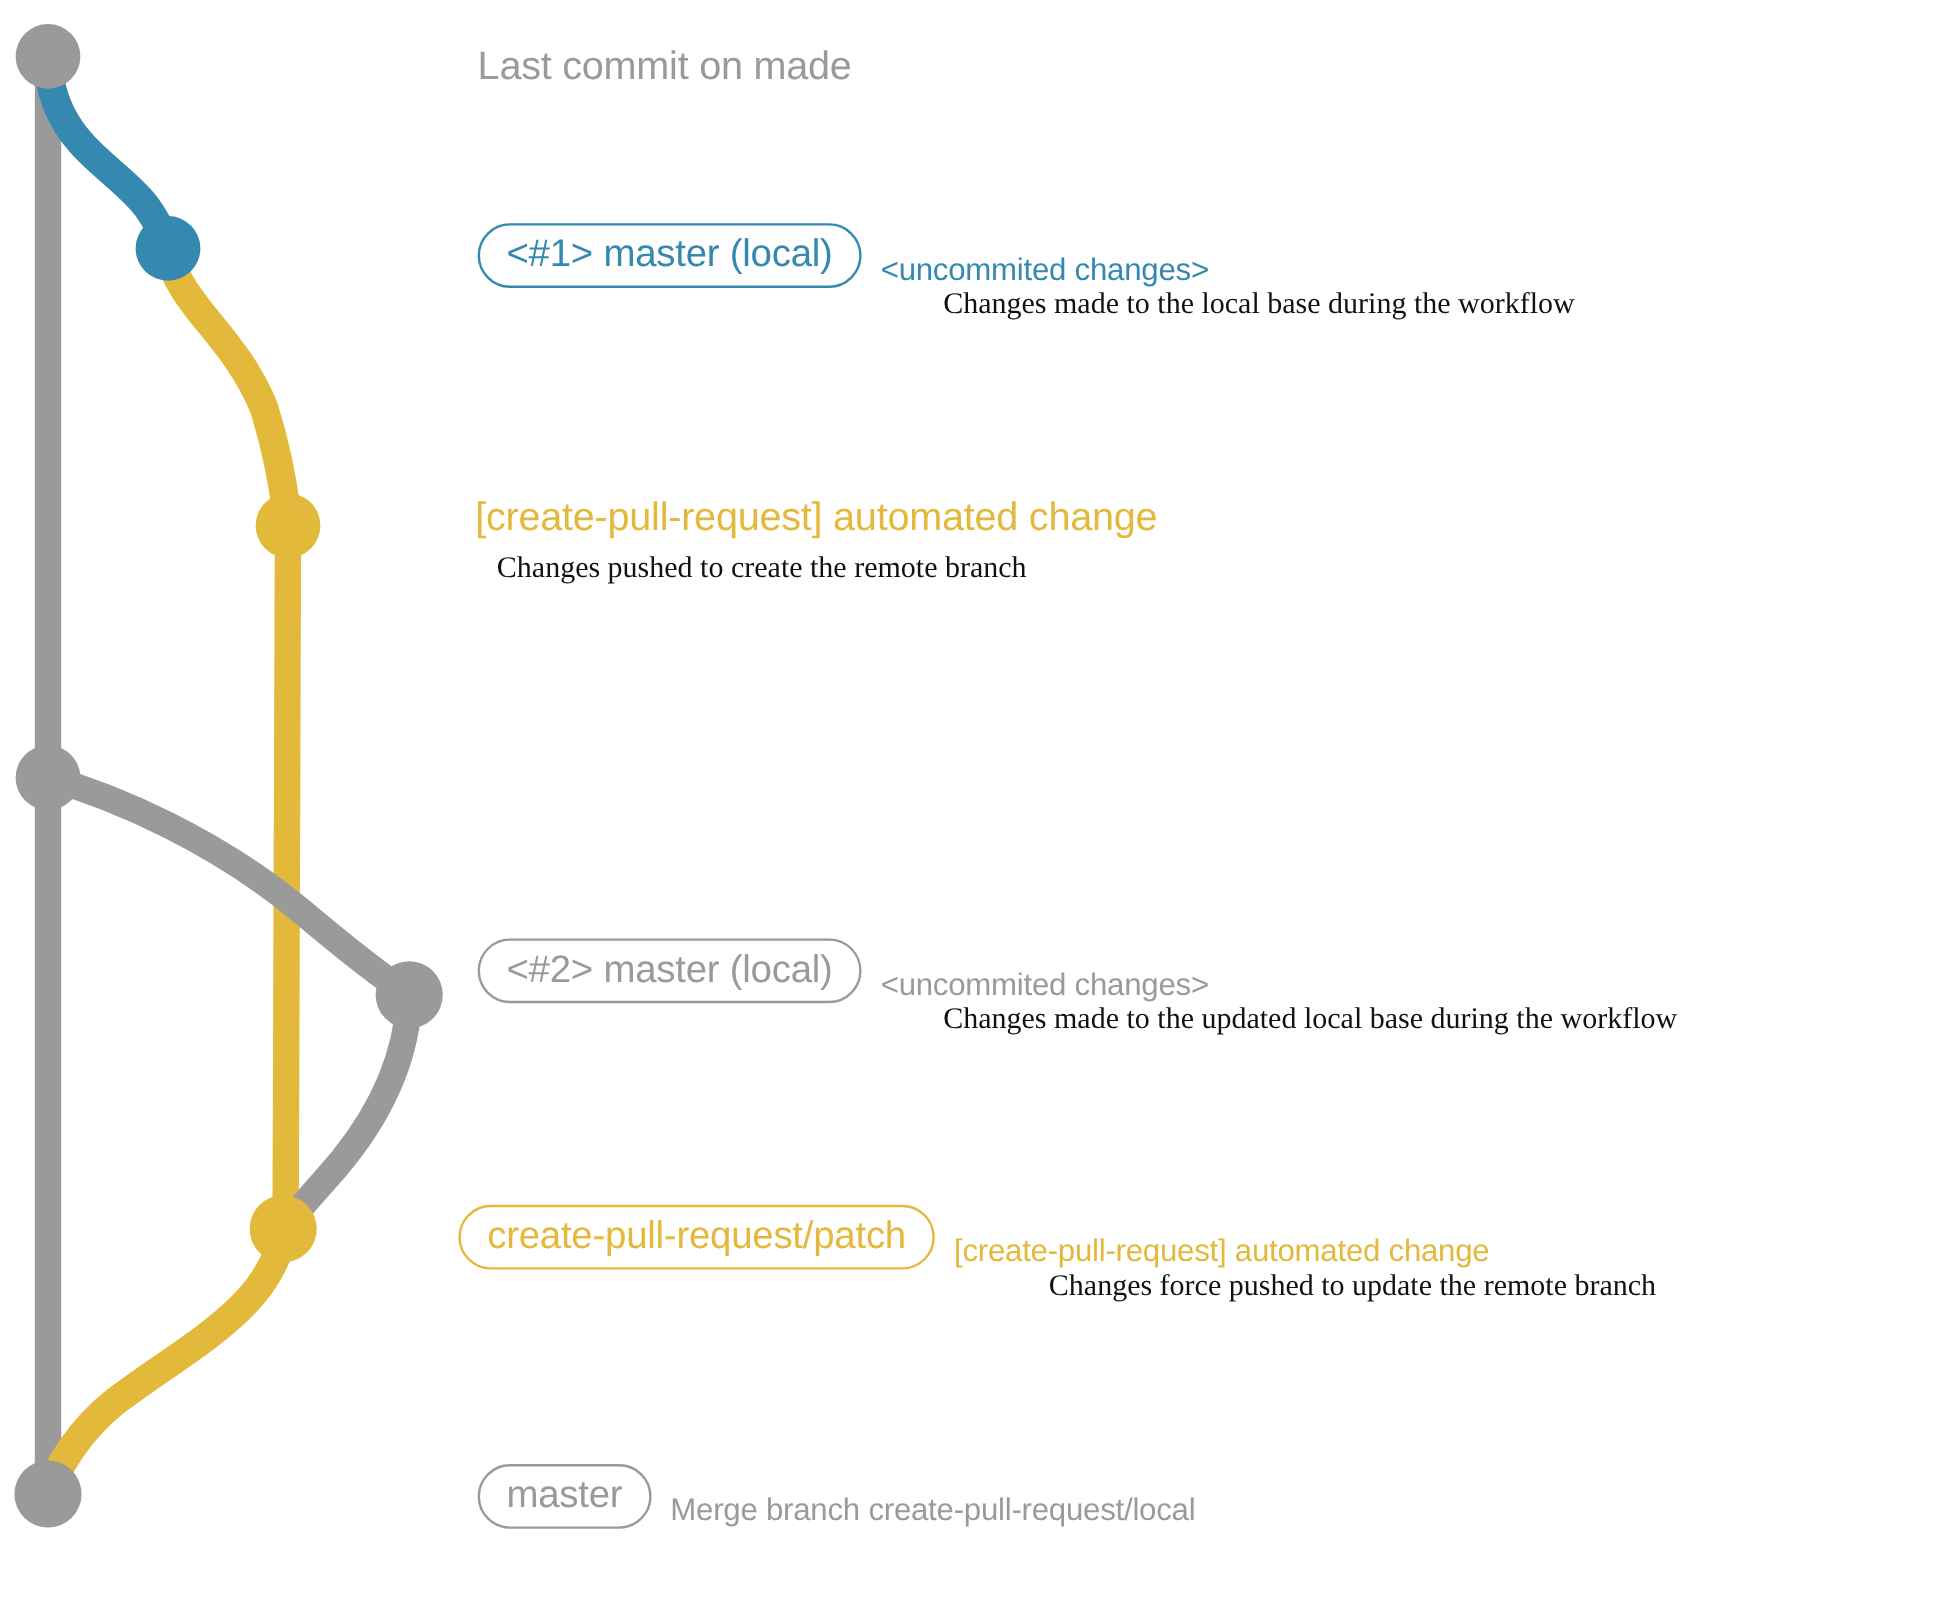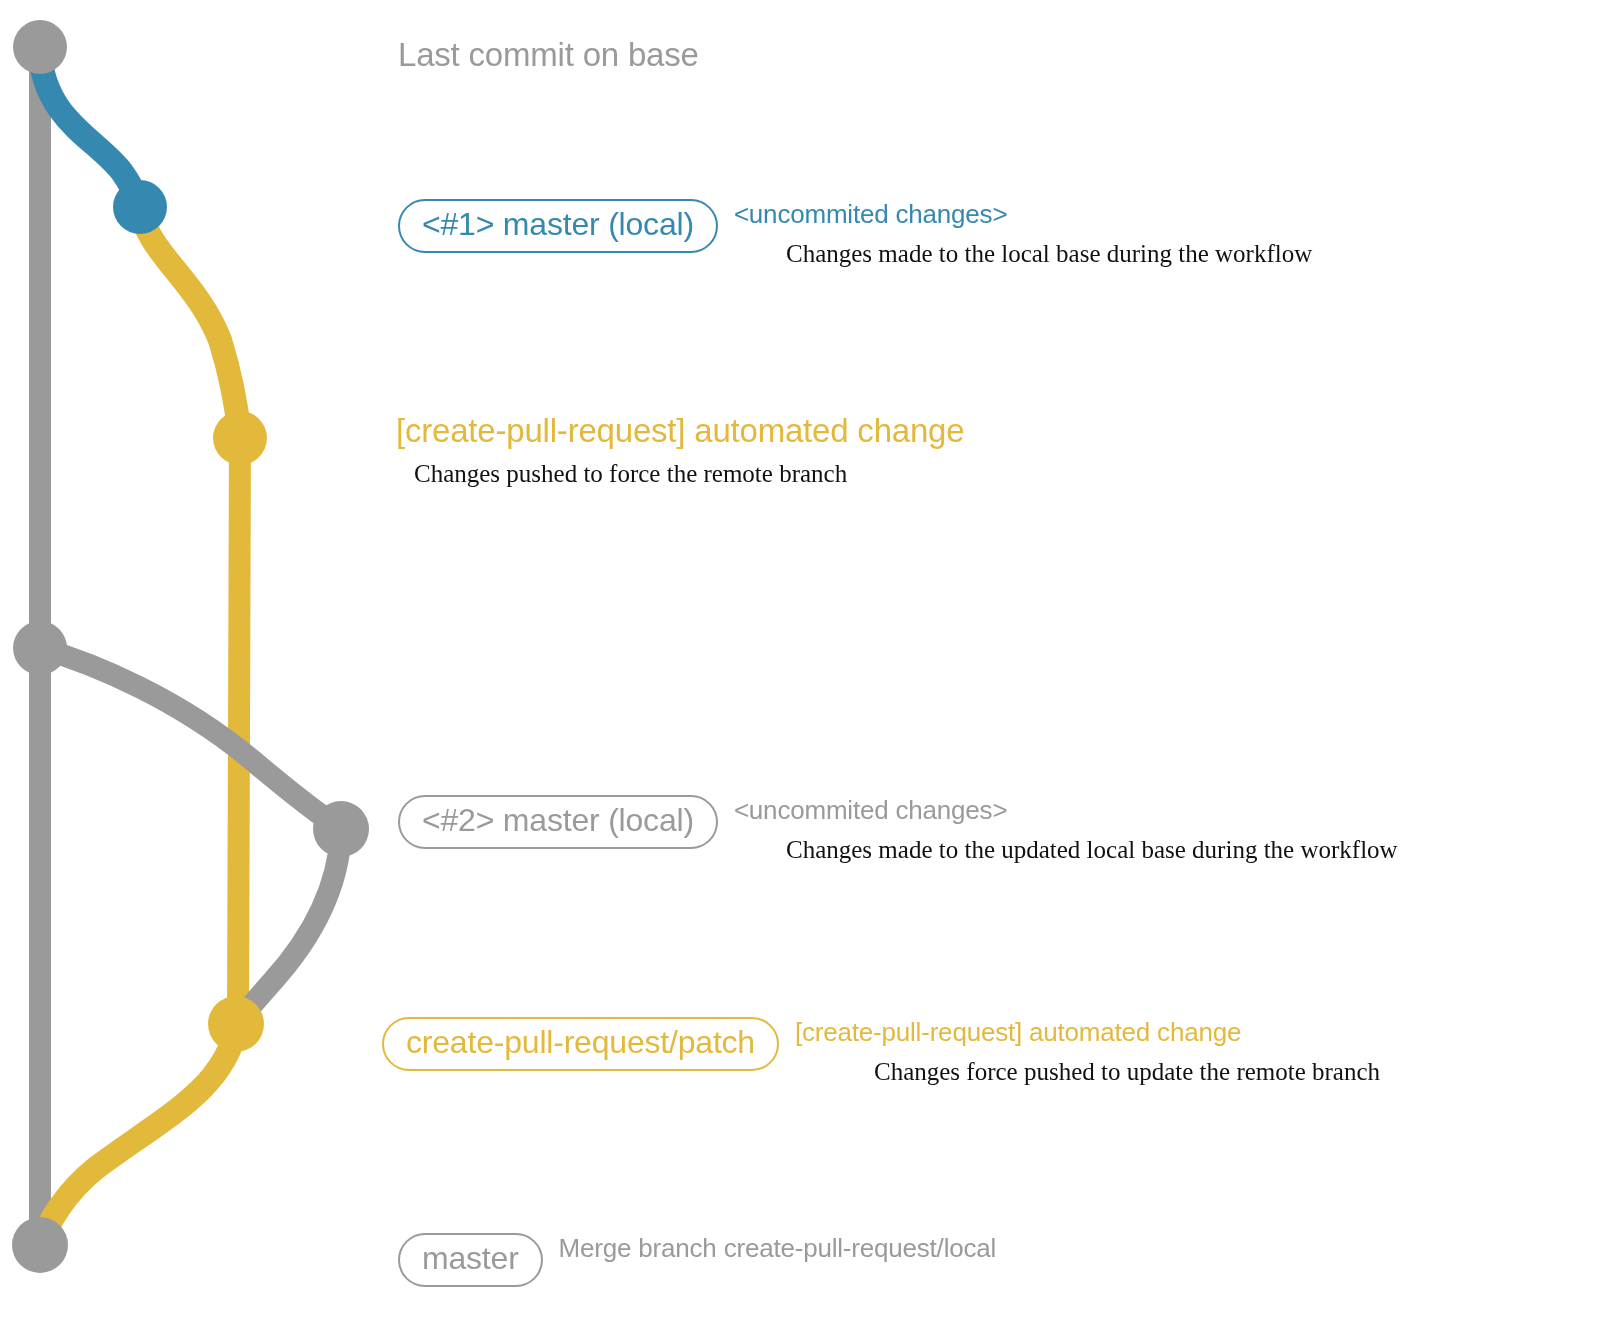--- a/index.html
+++ b/index.html
@@ -21,23 +21,22 @@
   #graph {
     position: absolute;
     left: 0;
     top: 0;
     width: 420px;
     height: 1344px;
   }
   .row {
     position: absolute;
     display: flex;
-    align-items: flex-start;
+    align-items: flex-end;
     white-space: nowrap;
-    margin-top: 13px;
   }
   .plain-title {
     position: absolute;
     white-space: nowrap;
     font-family: "Liberation Sans", sans-serif;
     font-size: 33px;
     letter-spacing: -0.2px;
   }
   .badge {
     display: inline-block;
@@ -93,30 +92,30 @@
 
     <circle cx="40" cy="47" r="27" fill="#9a9a9a"></circle>
     <circle cx="140" cy="207" r="27" fill="#3589b0"></circle>
     <circle cx="240" cy="438" r="27" fill="#e3b93c"></circle>
     <circle cx="40" cy="648" r="27" fill="#9a9a9a"></circle>
     <circle cx="341" cy="829" r="28" fill="#9a9a9a"></circle>
     <circle cx="236" cy="1024" r="28" fill="#e3b93c"></circle>
     <circle cx="40" cy="1245" r="28" fill="#9a9a9a"></circle>
   </svg>
 
-  <div class="plain-title" style="left:398px; top:36px; color:#9a9a9a;">Last commit on base</div>
+  <div class="plain-title" style="left:398px; top:36px; color:#9a9a9a;">Last commit on made</div>
 
   <div class="row" style="left:398px; top:186px;">
     <span class="badge blue">&lt;#1&gt; master (local)</span>
     <span class="subject blue">&lt;uncommited changes&gt;</span>
   </div>
   <div class="desc" style="left:786px; top:240px;">Changes made to the local base during the workflow</div>
 
   <div class="plain-title" style="left:396px; top:412px; color:#e3b93c;">[create-pull-request] automated change</div>
-  <div class="desc" style="left:414px; top:460px;">Changes pushed to force the remote branch</div>
+  <div class="desc" style="left:414px; top:460px;">Changes pushed to create the remote branch</div>
 
 
   <div class="row" style="left:398px; top:782px;">
     <span class="badge gray">&lt;#2&gt; master (local)</span>
     <span class="subject gray">&lt;uncommited changes&gt;</span>
   </div>
   <div class="desc" style="left:786px; top:836px;">Changes made to the updated local base during the workflow</div>
 
   <div class="row" style="left:382px; top:1004px;">
     <span class="badge yellow">create-pull-request/patch</span>

